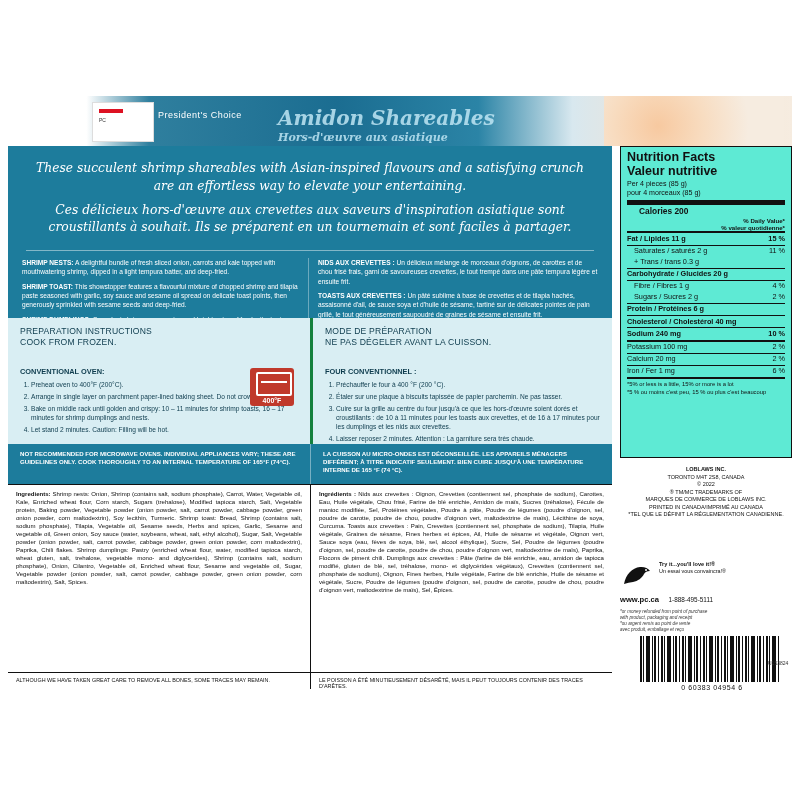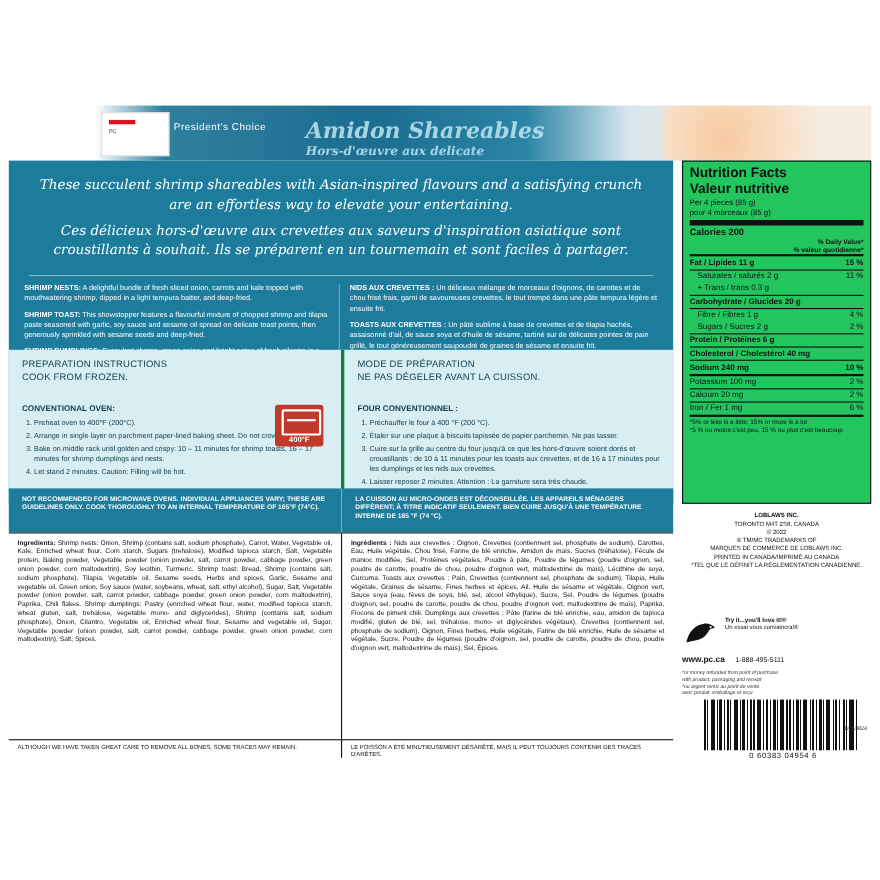--- a/index.html
+++ b/index.html
@@ -111,21 +111,21 @@
     position:absolute;left:8px;top:672px;width:604px;height:16px;
     border-top:1px solid #111;
     display:flex;
   }
   .bones div{width:50%;padding:4px 8px;box-sizing:border-box;font-size:5.4px;text-transform:uppercase;}
   .bones div.right{border-left:1px solid #111;}
 
   
   .nutrition{
     position:absolute;left:620px;top:146px;width:172px;height:312px;
-    background:#22c55e;border:1.4px solid #111;box-sizing:border-box;
+    background:#5eead4;border:1.4px solid #111;box-sizing:border-box;
     padding:4px 6px;
     font-size:7px;line-height:1.2;
   }
   .nf-title{font-size:12.5px;font-weight:bold;line-height:1.08;}
   .nf-sub{font-size:12.5px;font-weight:bold;line-height:1.08;margin-bottom:2px;}
   .nf-serv{font-size:7.1px;line-height:1.2;}
   .rule-thick{border-top:5px solid #111;margin:3px 0 0 0;}
   .rule-thin{border-top:1px solid #111;margin:0;}
   .rule-med{border-top:2.5px solid #111;margin:0;}
   .nf-row{display:flex;justify-content:space-between;padding:1.2px 0;font-size:7.3px;}
@@ -182,21 +182,21 @@
 <div class="package">
 
   <div class="top-strip">
     <div class="logo-box">
       <div class="bar"></div>
       <div class="t2">PC</div>
     </div>
     <div class="brand">President's Choice</div>
     <div class="prodname">
       <span>Amidon Shareables</span>
-      <small>Hors-d'œuvre aux delicate</small>
+      <small>Hors-d'œuvre aux asiatique</small>
     </div>
     <div class="shrimp"></div>
   </div>
 
   <div class="teal-panel">
     <div class="tagline">
       <span>These succulent shrimp shareables with Asian-inspired flavours and a satisfying crunch are an effortless way to elevate your entertaining.</span>
       <span class="fr">Ces délicieux hors-d'œuvre aux crevettes aux saveurs d'inspiration asiatique sont croustillants à souhait. Ils se préparent en un tournemain et sont faciles à partager.</span>
     </div>
     <div class="divider-line"></div>
@@ -272,21 +272,21 @@
     <div class="left">ALTHOUGH WE HAVE TAKEN GREAT CARE TO REMOVE ALL BONES, SOME TRACES MAY REMAIN.</div>
     <div class="right">LE POISSON A ÉTÉ MINUTIEUSEMENT DÉSARÊTÉ, MAIS IL PEUT TOUJOURS CONTENIR DES TRACES D'ARÊTES.</div>
   </div>
 
   <div class="nutrition">
     <div class="nf-title">Nutrition Facts</div>
     <div class="nf-sub">Valeur nutritive</div>
     <div class="nf-serv">Per 4 pieces (85 g)</div>
     <div class="nf-serv">pour 4 morceaux (85 g)</div>
     <div class="rule-thick"></div>
-    <div class="nf-row bold" style="font-size:8.4px;">
+    <div class="nf-row bold" style="font-size:8.4px;margin-left:12px;">
       <span class="lbl">Calories 200</span>
     </div>
     <div class="dv-head">% Daily Value*</div>
     <div class="dv-head fr">% valeur quotidienne*</div>
     <div class="rule-med"></div>
 
     <div class="nf-row bold">
         <span class="lbl">Fat / Lipides 11 g</span>
         <span class="val">15 %</span>
       </div>

